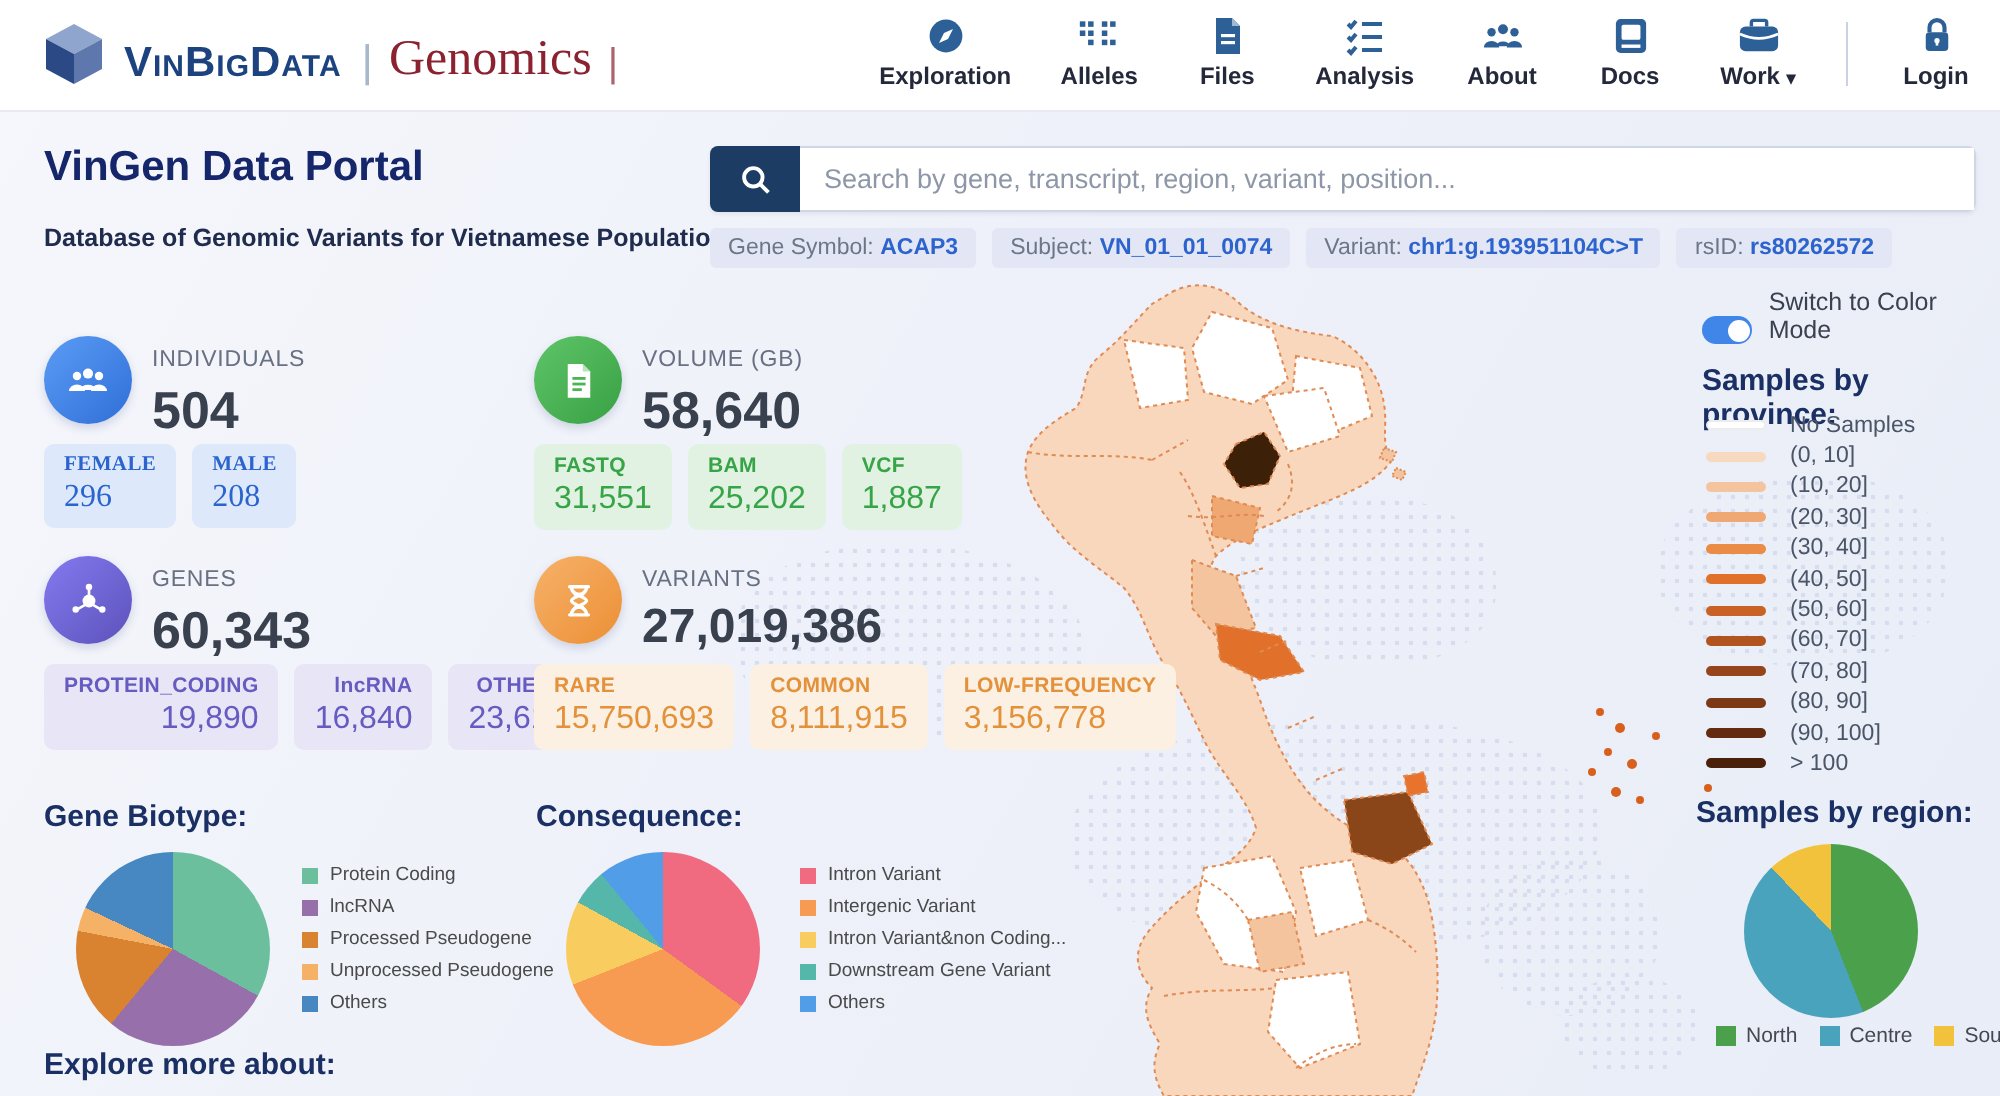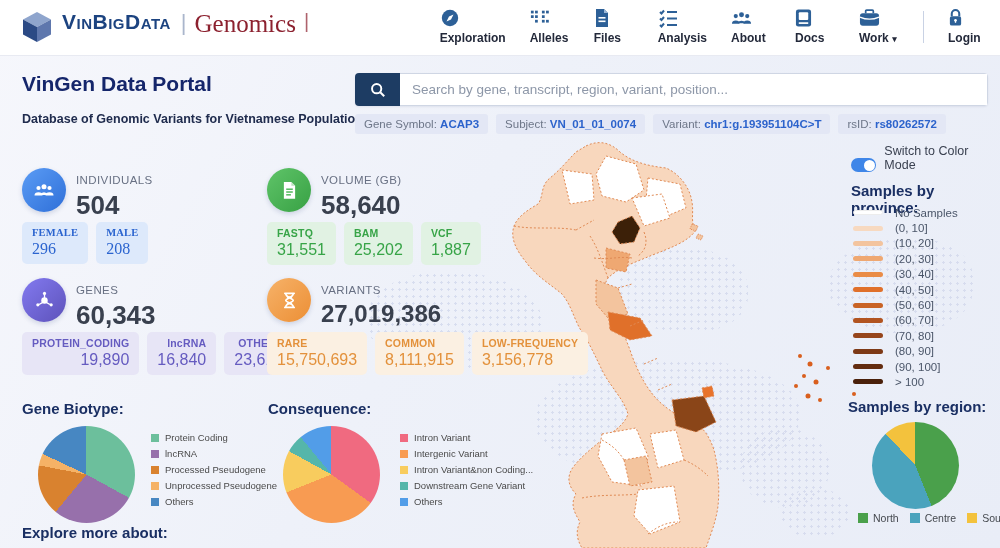--- a/index.html
+++ b/index.html
@@ -4,28 +4,28 @@
 <style>
   * { margin:0; padding:0; box-sizing:border-box; }
   html,body { width:1000px; height:548px; overflow:hidden; }
   body { font-family:"Liberation Sans", sans-serif; }
   #screen { position:relative; width:1000px; height:548px;
     background:linear-gradient(120deg,#f6f7fc 0%,#eef1f9 45%,#e9edf7 100%); }
 
   
   .navbar { position:absolute; top:0; left:0; width:1000px; height:56px; background:#ffffff;
     border-bottom:1px solid #e8eaf2; z-index:5; }
-  .logo { position:absolute; left:20px; top:10px; display:flex; align-items:flex-start; }
+  .logo { position:absolute; left:20px; top:10px; display:flex; align-items:flex-end; }
   .cube { width:34px; height:34px; margin-right:8px; }
   .brand-name { font-variant:small-caps; font-weight:bold; font-size:21px; color:#1c4380; letter-spacing:.5px; }
   .brand-sep1 { color:#aab6cc; font-size:22px; margin:0 8px 0 10px; font-weight:300; }
   .brand-product { font-family:"Liberation Serif", serif; font-size:25px; color:#8c212f; }
   .brand-sep2 { color:#8c212f; font-size:20px; margin-left:8px; opacity:.7; }
   .nav-items { position:absolute; right:12px; top:8px; display:flex; align-items:center; gap:24px; }
-  .nav-item { display:flex; flex-direction:column; cursor:pointer; min-width:40px; }
+  .nav-item { display:flex; flex-direction:column; align-items:center; cursor:pointer; min-width:40px; }
   .nav-item svg { height:20px; }
   .nav-label { font-size:12px; color:#23293a; margin-top:3px; font-weight:700; white-space:nowrap; }
   .nav-divider { width:1px; height:32px; background:#c9d2e4; }
   .caret { font-size:9px; color:#23293a; }
 
   
   .dots { position:absolute; z-index:0;
     background-image:radial-gradient(circle,#d5dbee 1.1px, transparent 1.3px);
     background-size:7px 7px; opacity:.9; }
 

